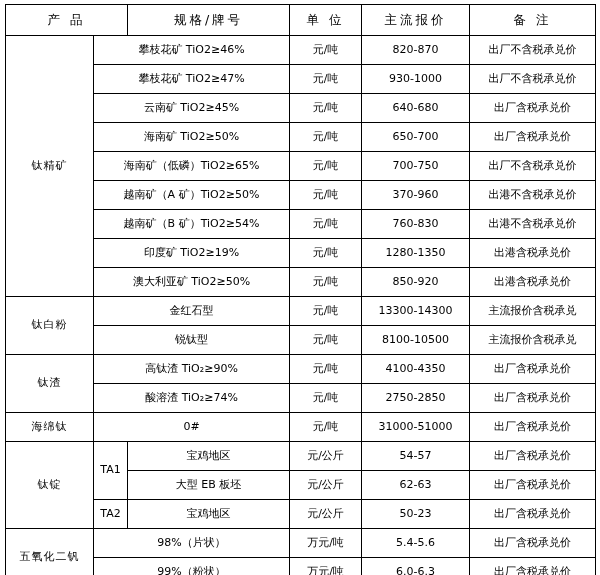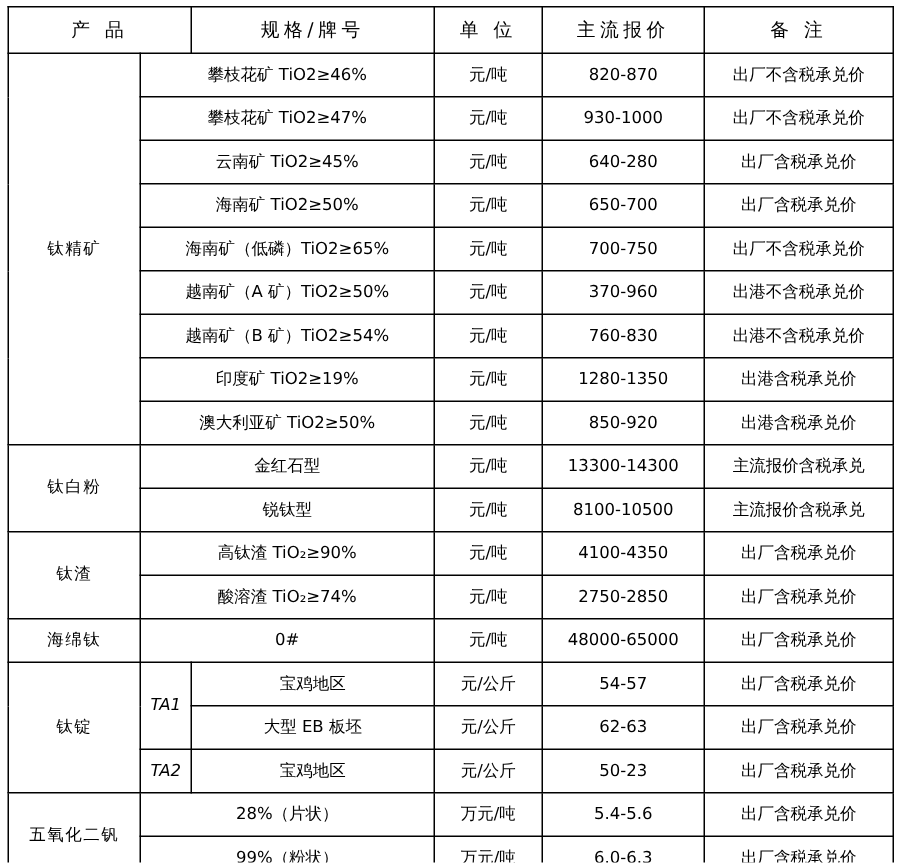--- a/index.html
+++ b/index.html
@@ -42,21 +42,20 @@
   .col-note  { width: 126px; }
   .cat-cell {
     font-size: 12px;
     letter-spacing: 1px;
   }
   .spec-cell {
     font-size: 11.5px;
   }
   .sub-cell {
     font-size: 11px;
-    font-style: italic;
   }
 </style>
 </head>
 <body>
 
 <table id="price-table">
   <colgroup>
     <col class="col-cat">
     <col class="col-sub">
     <col class="col-spec">
@@ -83,21 +82,21 @@
       </tr>
       <tr>
         <td class="spec-cell" colspan="2">攀枝花矿 TiO2≥47%</td>
         <td>元/吨</td>
         <td>930-1000</td>
         <td>出厂不含税承兑价</td>
       </tr>
       <tr>
         <td class="spec-cell" colspan="2">云南矿 TiO2≥45%</td>
         <td>元/吨</td>
-        <td>640-280</td>
+        <td>640-680</td>
         <td>出厂含税承兑价</td>
       </tr>
       <tr>
         <td class="spec-cell" colspan="2">海南矿 TiO2≥50%</td>
         <td>元/吨</td>
         <td>650-700</td>
         <td>出厂含税承兑价</td>
       </tr>
       <tr>
         <td class="spec-cell" colspan="2">海南矿（低磷）TiO2≥65%</td>
@@ -152,21 +151,21 @@
       <tr>
         <td class="spec-cell" colspan="2">酸溶渣 TiO₂≥74%</td>
         <td>元/吨</td>
         <td>2750-2850</td>
         <td>出厂含税承兑价</td>
       </tr>
       <tr>
         <td class="cat-cell" rowspan="1">海绵钛</td>
         <td class="spec-cell" colspan="2">0#</td>
         <td>元/吨</td>
-        <td>48000-65000</td>
+        <td>31000-51000</td>
         <td>出厂含税承兑价</td>
       </tr>
       <tr>
         <td class="cat-cell" rowspan="3">钛锭</td>
         <td class="sub-cell" rowspan="2">TA1</td>
         <td class="spec-cell">宝鸡地区</td>
         <td>元/公斤</td>
         <td>54-57</td>
         <td>出厂含税承兑价</td>
       </tr>
@@ -178,21 +177,21 @@
       </tr>
       <tr>
         <td class="sub-cell" rowspan="1">TA2</td>
         <td class="spec-cell">宝鸡地区</td>
         <td>元/公斤</td>
         <td>50-23</td>
         <td>出厂含税承兑价</td>
       </tr>
       <tr>
         <td class="cat-cell" rowspan="2">五氧化二钒</td>
-        <td class="spec-cell" colspan="2">28%（片状）</td>
+        <td class="spec-cell" colspan="2">98%（片状）</td>
         <td>万元/吨</td>
         <td>5.4-5.6</td>
         <td>出厂含税承兑价</td>
       </tr>
       <tr>
         <td class="spec-cell" colspan="2">99%（粉状）</td>
         <td>万元/吨</td>
         <td>6.0-6.3</td>
         <td>出厂含税承兑价</td>
       </tr>

